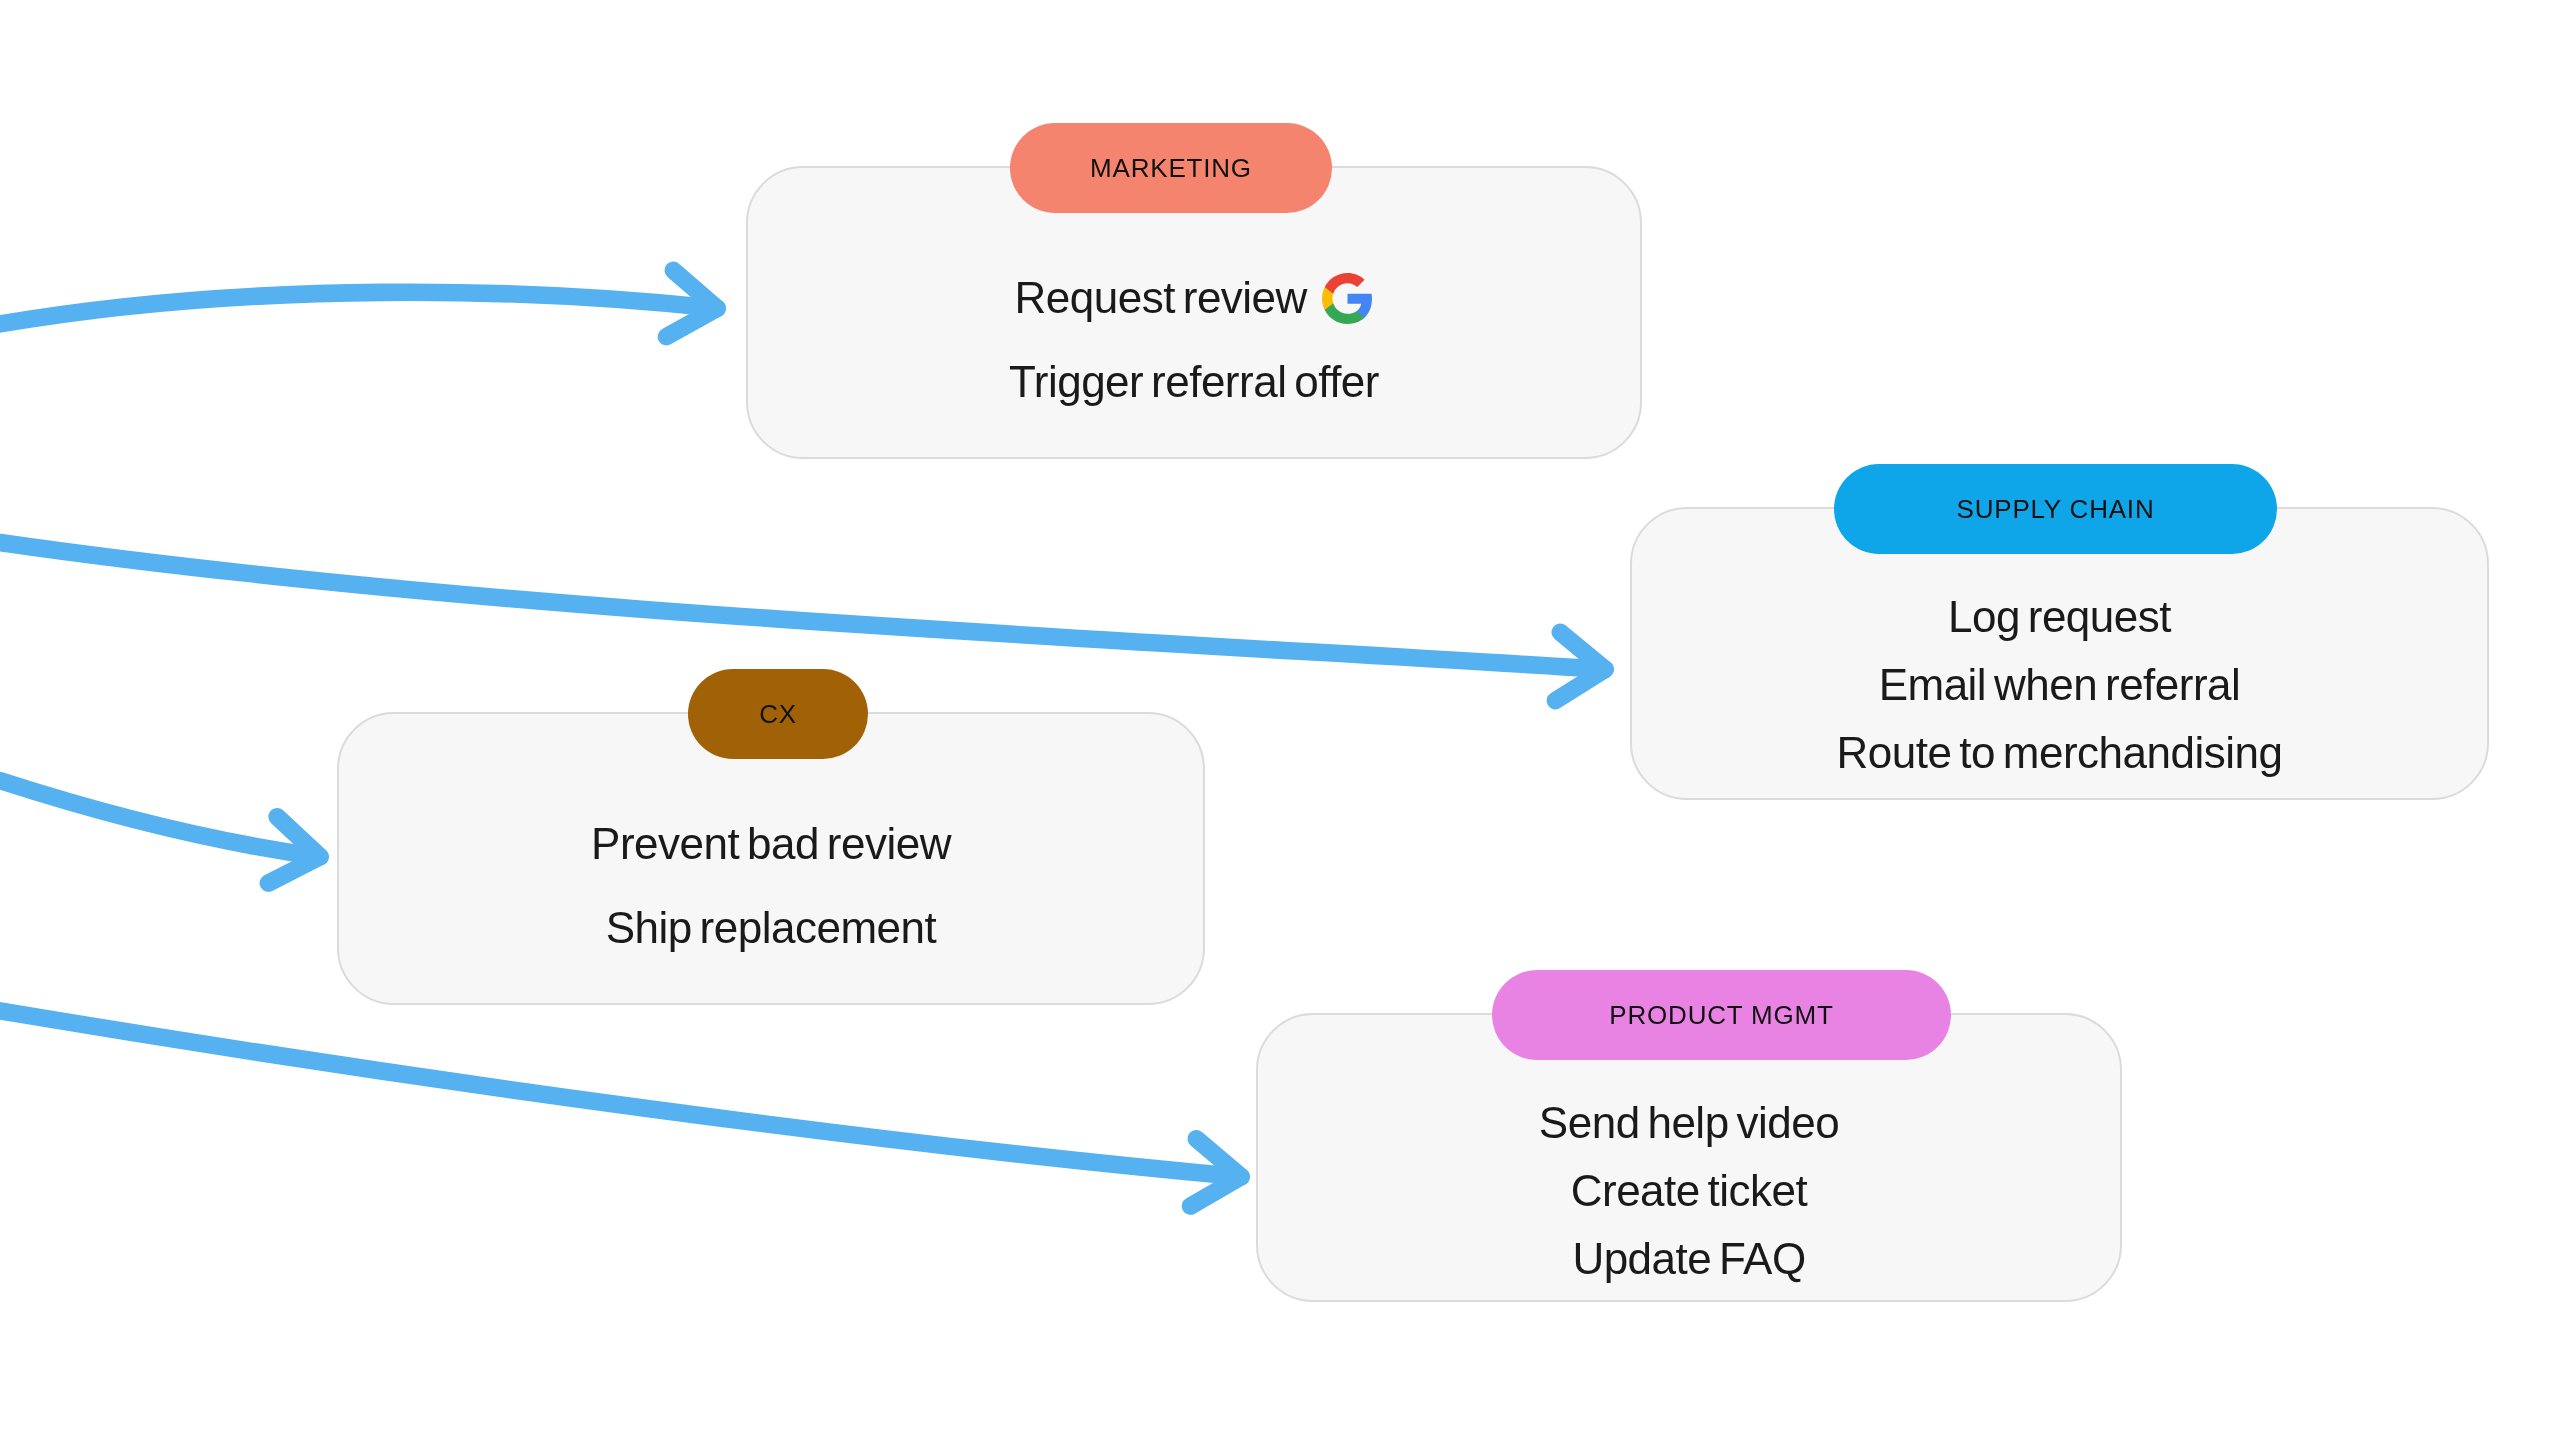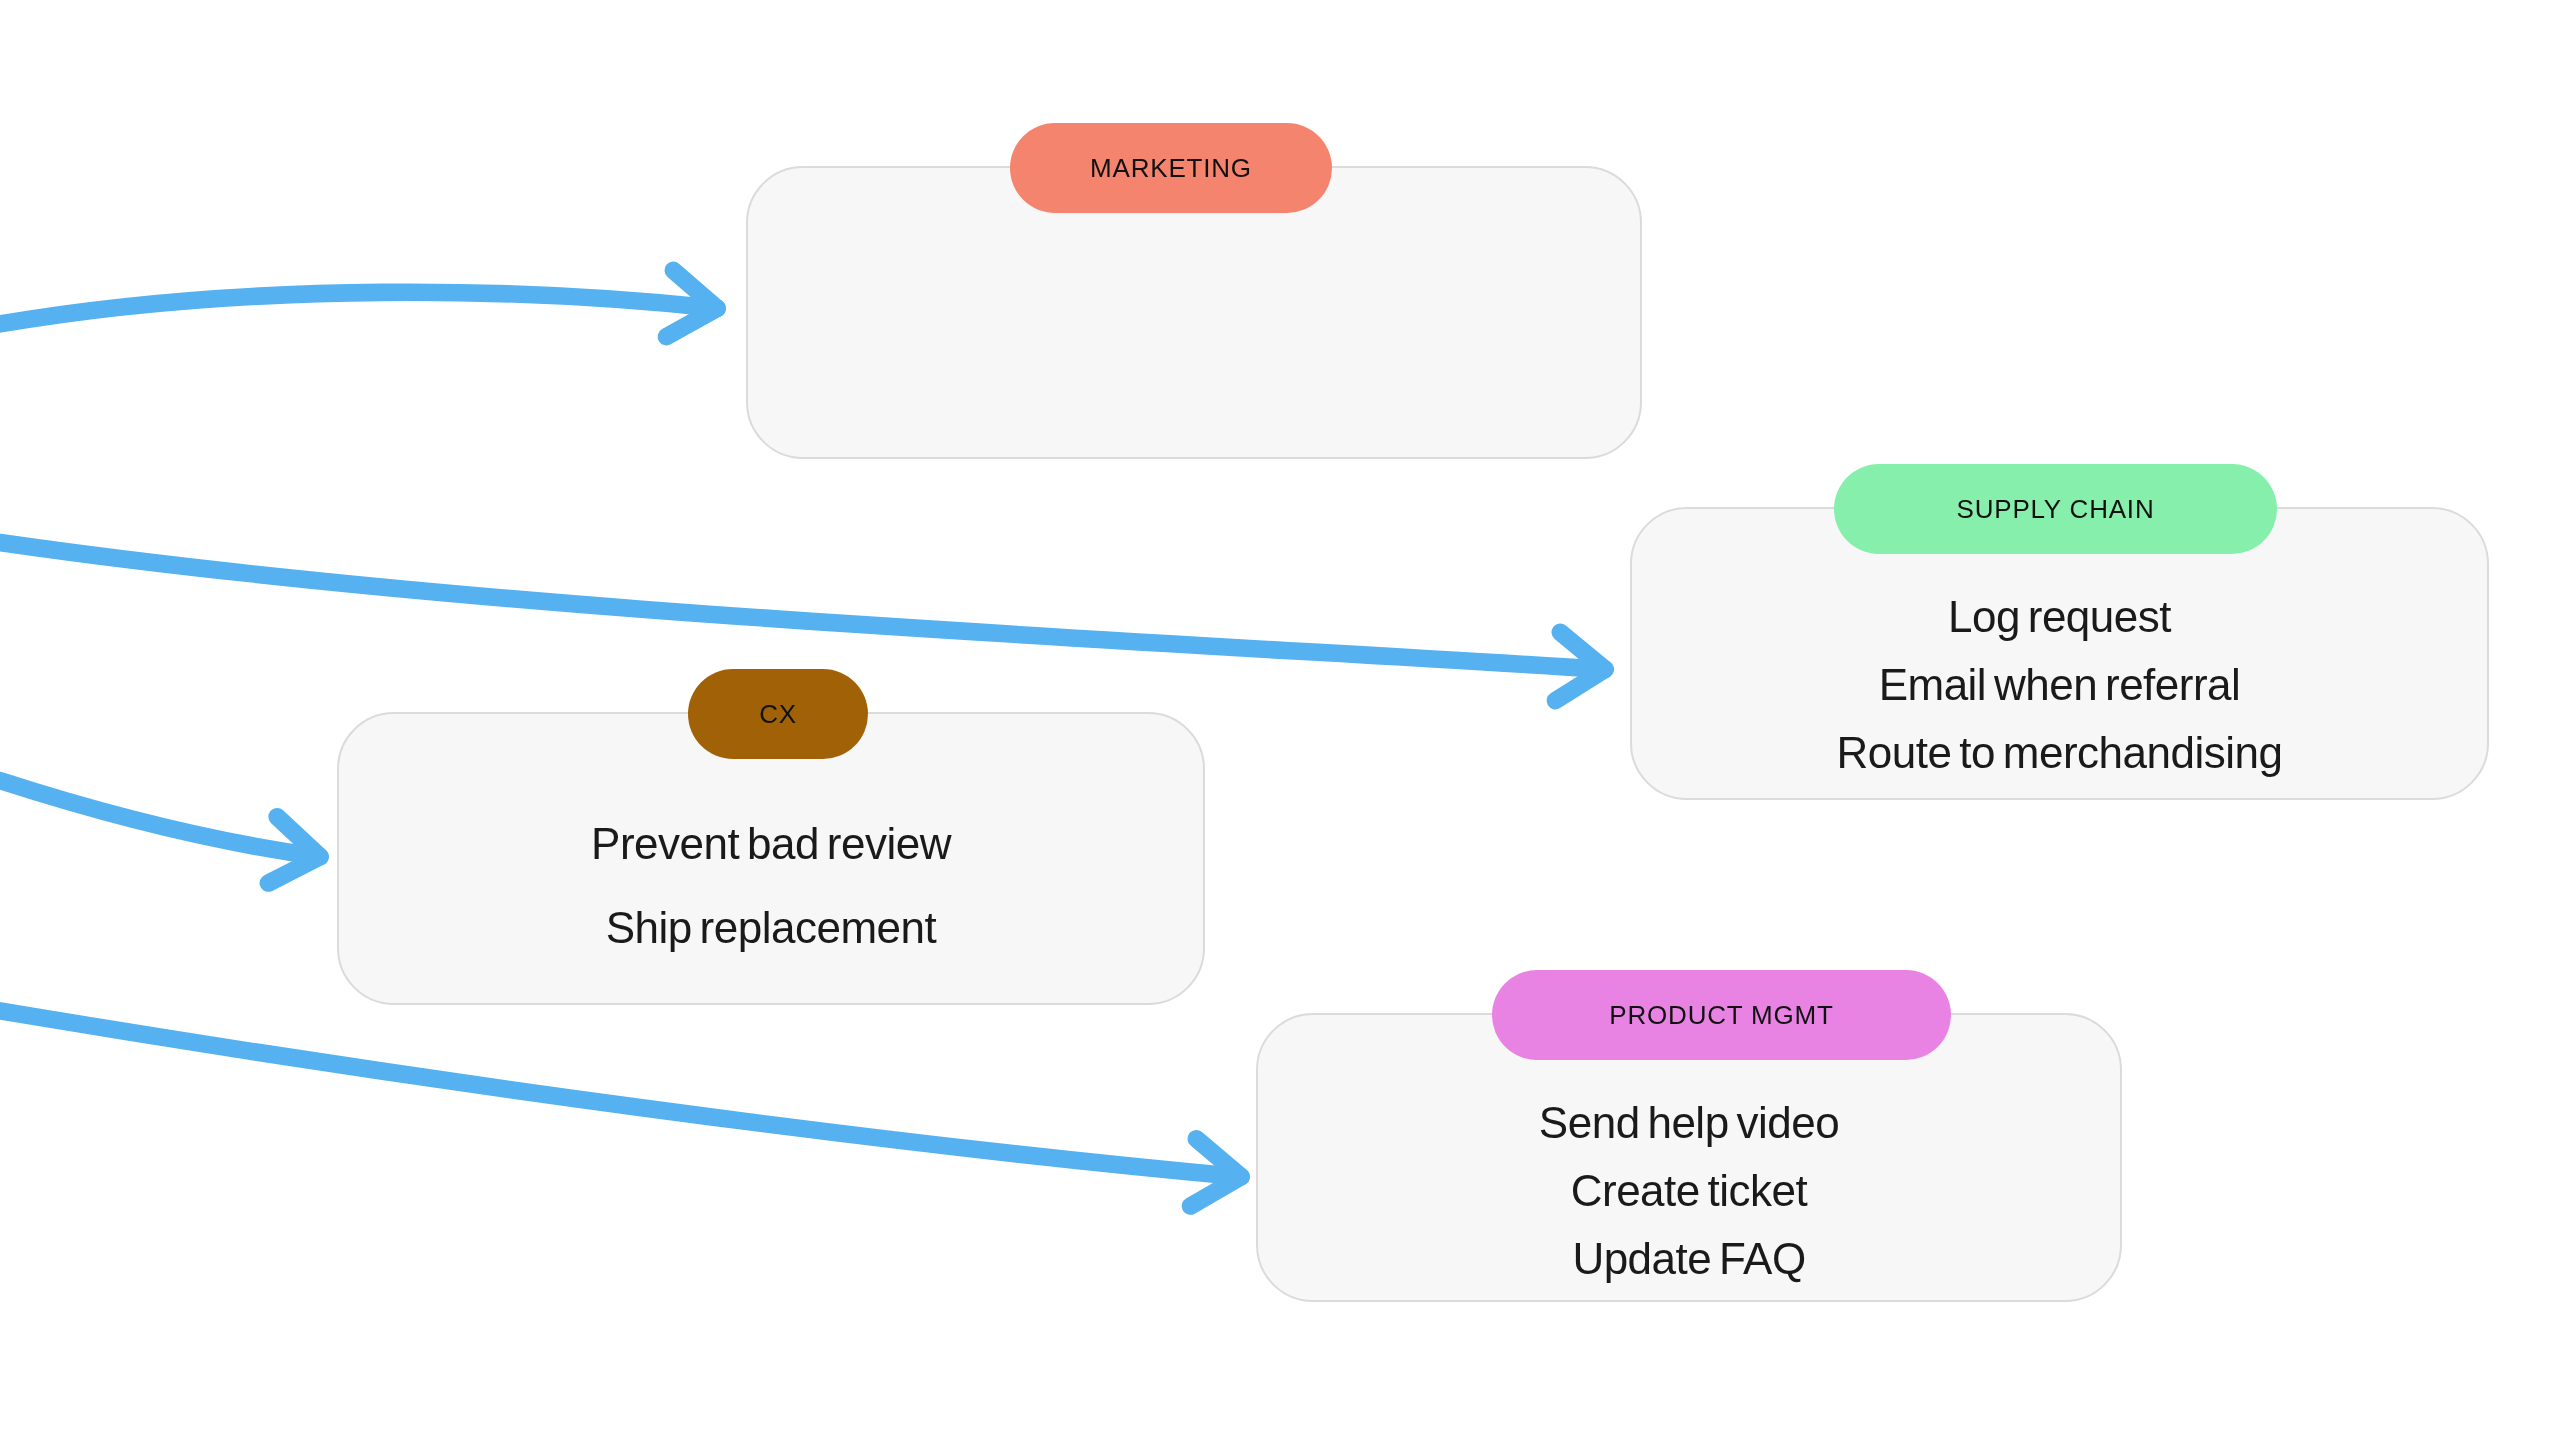--- a/index.html
+++ b/index.html
@@ -97,24 +97,36 @@
       <path d="M 275 905 L 328 878 L 284 837"></path>
     </g>
     <g>
       <path d="M 0 1036 C 430 1108 900 1172 1272 1206"></path>
       <path d="M 1220 1236 L 1272 1206 L 1226 1167"></path>
     </g>
   </svg>
 
   <section class="card card-marketing">
     <div class="badge badge-marketing" style="background: rgb(245, 132, 110);">MARKETING</div>
+    <div class="card-body two">
+      <div class="line with-icon">
+        <span>Request review</span>
+        <svg class="google-g" viewBox="0 0 18 18" xmlns="http://www.w3.org/2000/svg" aria-hidden="true">
+          <path d="M17.64 9.2c0-.637-.057-1.251-.164-1.84H9v3.481h4.844a4.14 4.14 0 0 1-1.796 2.716v2.259h2.908c1.702-1.567 2.684-3.875 2.684-6.615z" fill="#4285F4"></path>
+          <path d="M9 18c2.43 0 4.467-.806 5.956-2.18l-2.908-2.259c-.806.54-1.837.86-3.048.86-2.344 0-4.328-1.584-5.036-3.711H.957v2.332A8.997 8.997 0 0 0 9 18z" fill="#34A853"></path>
+          <path d="M3.964 10.71A5.41 5.41 0 0 1 3.682 9c0-.593.102-1.17.282-1.71V4.958H.957A8.996 8.996 0 0 0 0 9c0 1.452.348 2.827.957 4.042l3.007-2.332z" fill="#FBBC05"></path>
+          <path d="M9 3.58c1.321 0 2.508.454 3.44 1.345l2.582-2.58C13.463.891 11.426 0 9 0A8.997 8.997 0 0 0 .957 4.958L3.964 7.29C4.672 5.163 6.656 3.58 9 3.58z" fill="#EA4335"></path>
+        </svg>
+      </div>
+      <div class="line">Trigger referral offer</div>
+    </div>
   </section>
 
   <section class="card card-supply-chain">
-    <div class="badge badge-supply-chain" style="background: #86efac;">SUPPLY CHAIN</div>
+    <div class="badge badge-supply-chain" style="background: #0ea5e9;">SUPPLY CHAIN</div>
     <div class="card-body three">
       <div class="line">Log request</div>
       <div class="line">Email when referral</div>
       <div class="line">Route to merchandising</div>
     </div>
   </section>
 
   <section class="card card-cx">
     <div class="badge badge-cx" style="background: #a16207;">CX</div>
     <div class="card-body two">

